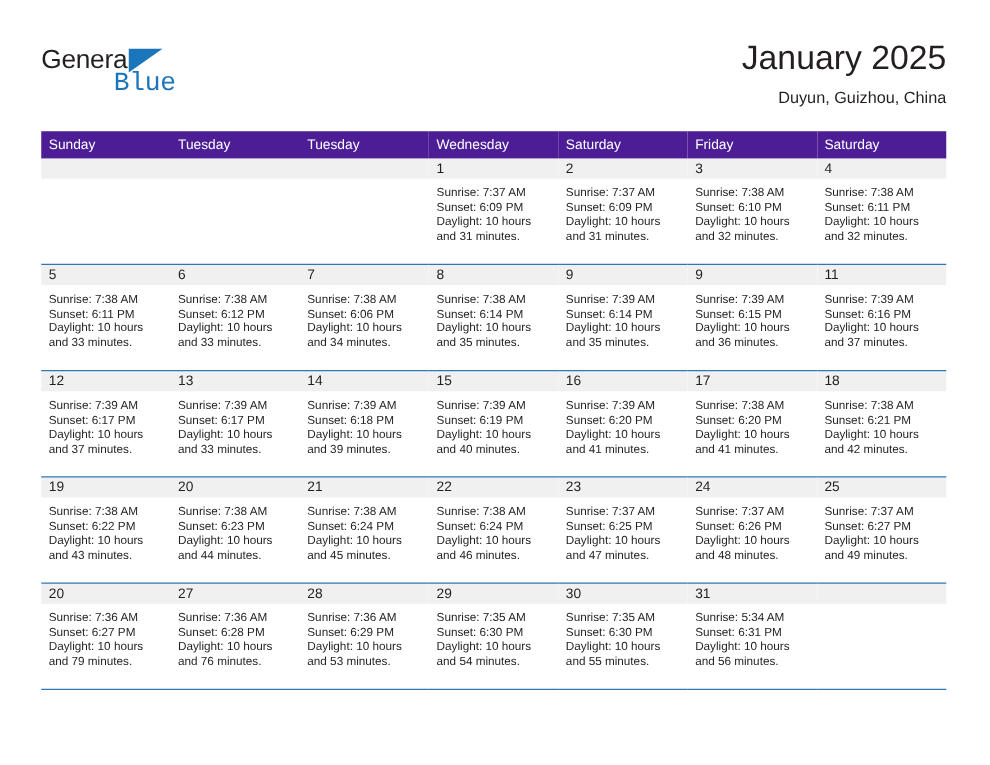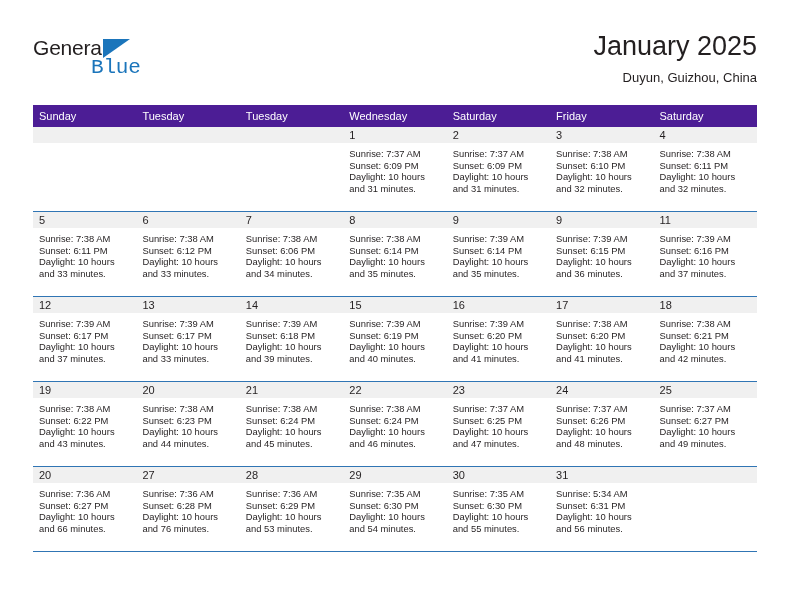--- a/index.html
+++ b/index.html
@@ -386,21 +386,21 @@
               <div class="daylight">Daylight: 10 hours and 49 minutes.</div>
             </div>
           </td>
         </tr>
         <tr class="week-row">
           <td class="">
             <div class="daynum-band">20</div>
             <div class="cell-body">
               <div>Sunrise: 7:36 AM</div>
               <div>Sunset: 6:27 PM</div>
-              <div class="daylight">Daylight: 10 hours and 66 minutes.</div>
+              <div class="daylight">Daylight: 10 hours and 79 minutes.</div>
             </div>
           </td>
           <td class="">
             <div class="daynum-band">27</div>
             <div class="cell-body">
               <div>Sunrise: 7:36 AM</div>
               <div>Sunset: 6:28 PM</div>
               <div class="daylight">Daylight: 10 hours and 76 minutes.</div>
             </div>
           </td>

